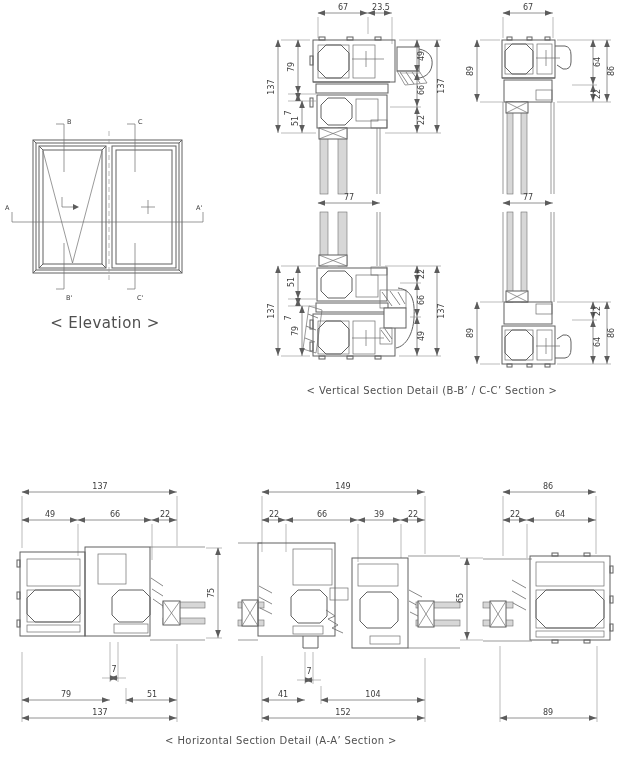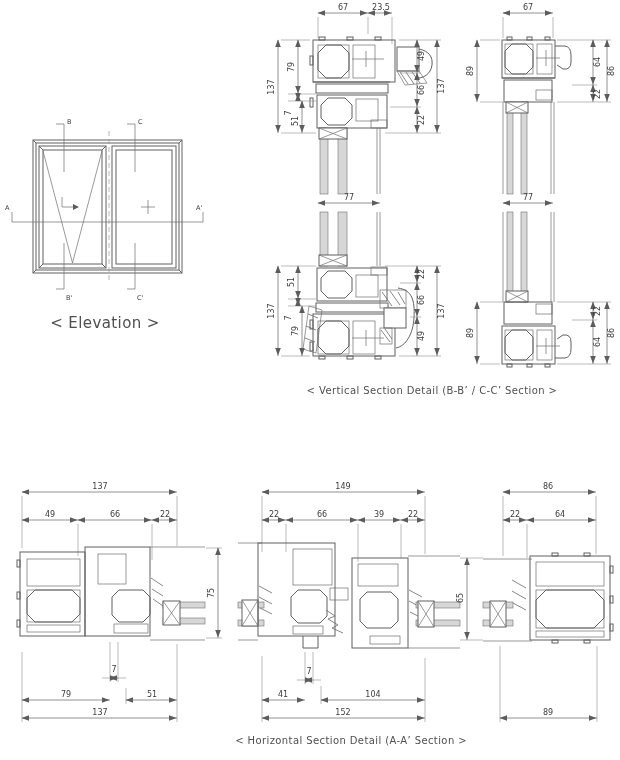--- a/index.html
+++ b/index.html
@@ -487,15 +487,15 @@
 
     <line class="ext" x1="500" y1="646" x2="500" y2="722"></line>
     <line class="ext" x1="597" y1="646" x2="597" y2="722"></line>
     <line class="dim" x1="500" y1="718" x2="597" y2="718"></line>
     <text x="548" y="715" text-anchor="middle">89</text>
   </g>
 </svg>
 
 <div class="caption cap-lg" style="left:25px;top:314px;width:160px;">&lt; Elevation &gt;</div>
 <div class="caption cap-md" style="left:248px;top:385px;width:368px;">&lt; Vertical Section Detail (B-B’ / C-C’ Section &gt;</div>
-<div class="caption cap-md" style="left:95px;top:735px;width:372px;text-align:right;">&lt; Horizontal Section Detail (A-A’ Section &gt;</div>
+<div class="caption cap-md" style="left:95px;top:735px;width:372px;">&lt; Horizontal Section Detail (A-A’ Section &gt;</div>
 
 </div>
 
 </body></html>

